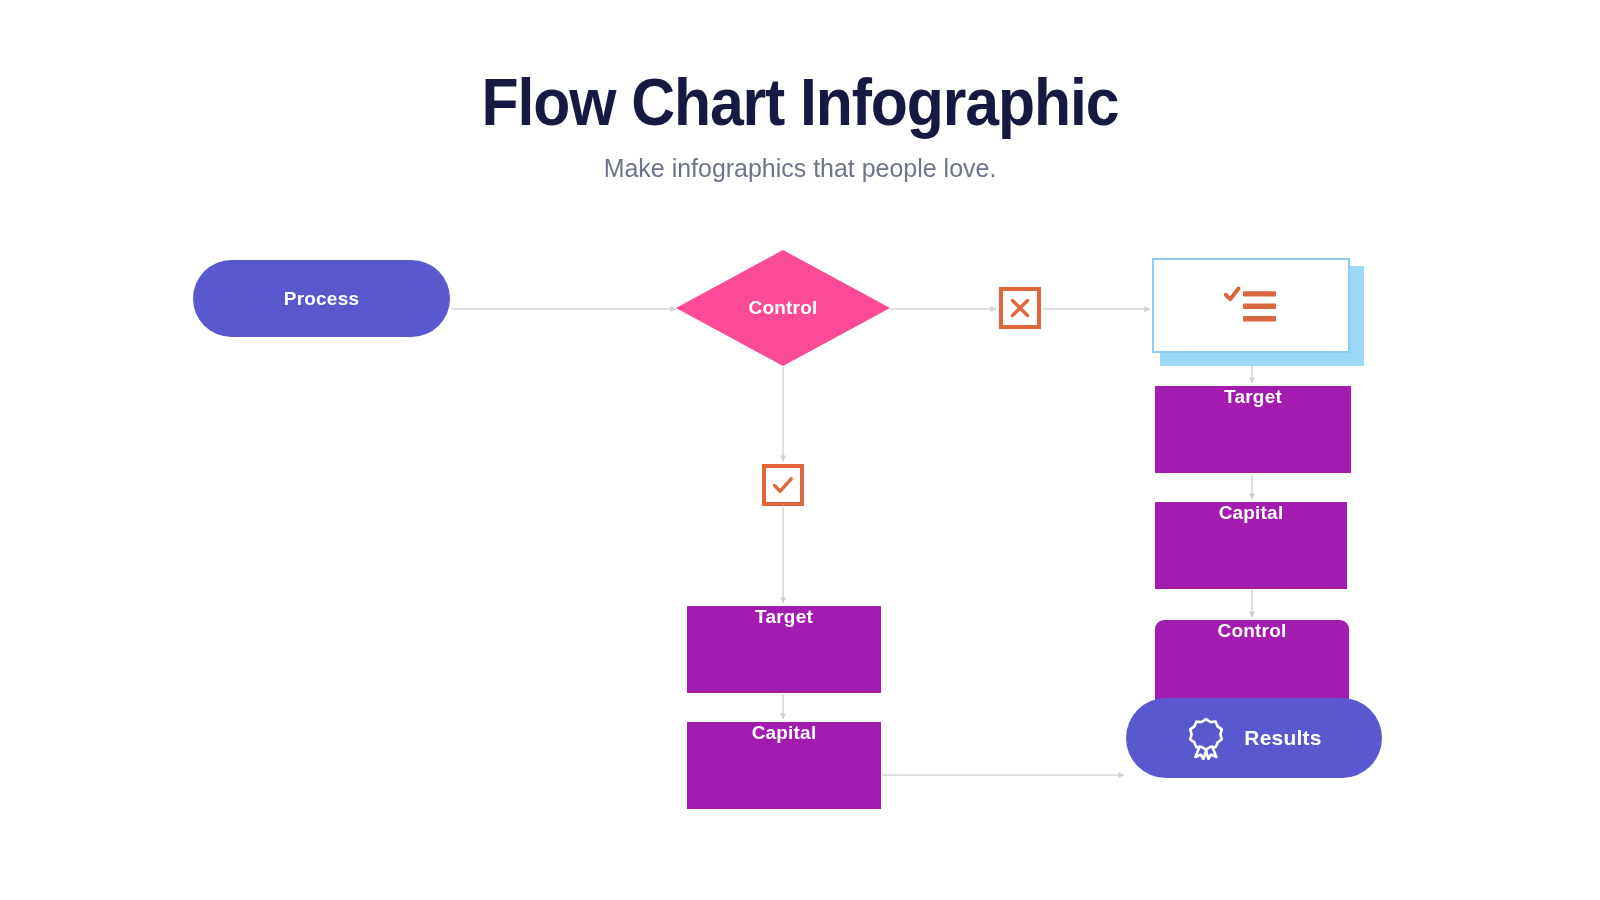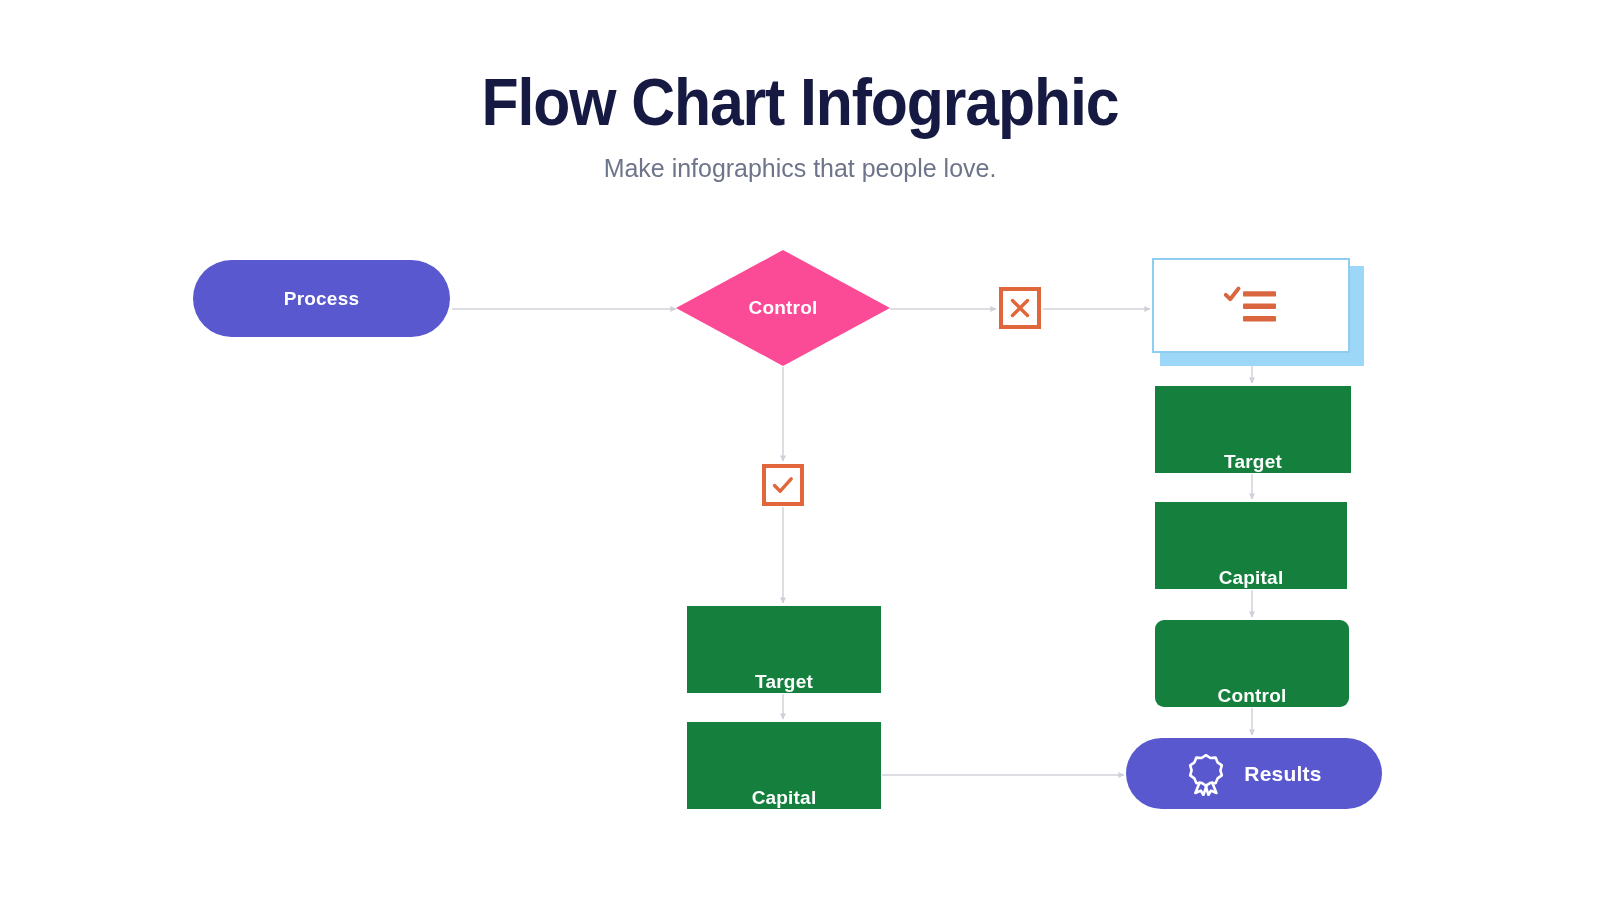--- a/index.html
+++ b/index.html
@@ -64,21 +64,21 @@
   .pill {
     position: absolute;
     display: flex;
     align-items: center;
     justify-content: center;
     background: #5a58cf;
     border-radius: 60px;
   }
   #node-process { left: 193px; top: 260px; width: 257px; height: 77px; }
   #node-results {
-    left: 1126px; top: 738px; width: 256px; height: 71px;
+    left: 1126px; top: 698px; width: 256px; height: 80px;
     gap: 18px;
   }
   #node-results .node-label { font-size: 21px; }
 
   
   #node-decision {
     position: absolute;
     left: 676px; top: 250px;
     width: 214px; height: 116px;
   }
@@ -93,23 +93,23 @@
     inset: 0;
     display: flex;
     align-items: center;
     justify-content: center;
     font-size: 19px;
   }
 
   
   .rect-yellow {
     position: absolute;
-    background: #15803d;
-    display: flex;
-    align-items: flex-end;
+    background: #a21caf;
+    display: flex;
+    align-items: flex-start;
     justify-content: center;
   }
   #node-mid-target  { left: 687px;  top: 606px; width: 194px; height: 87px; }
   #node-mid-capital { left: 687px;  top: 722px; width: 194px; height: 87px; }
   #node-r-target    { left: 1155px; top: 386px; width: 196px; height: 87px; }
   #node-r-capital   { left: 1155px; top: 502px; width: 192px; height: 87px; }
   #node-r-control   { left: 1155px; top: 620px; width: 194px; height: 87px; border-radius: 9px; }
 
   
   #node-document {

